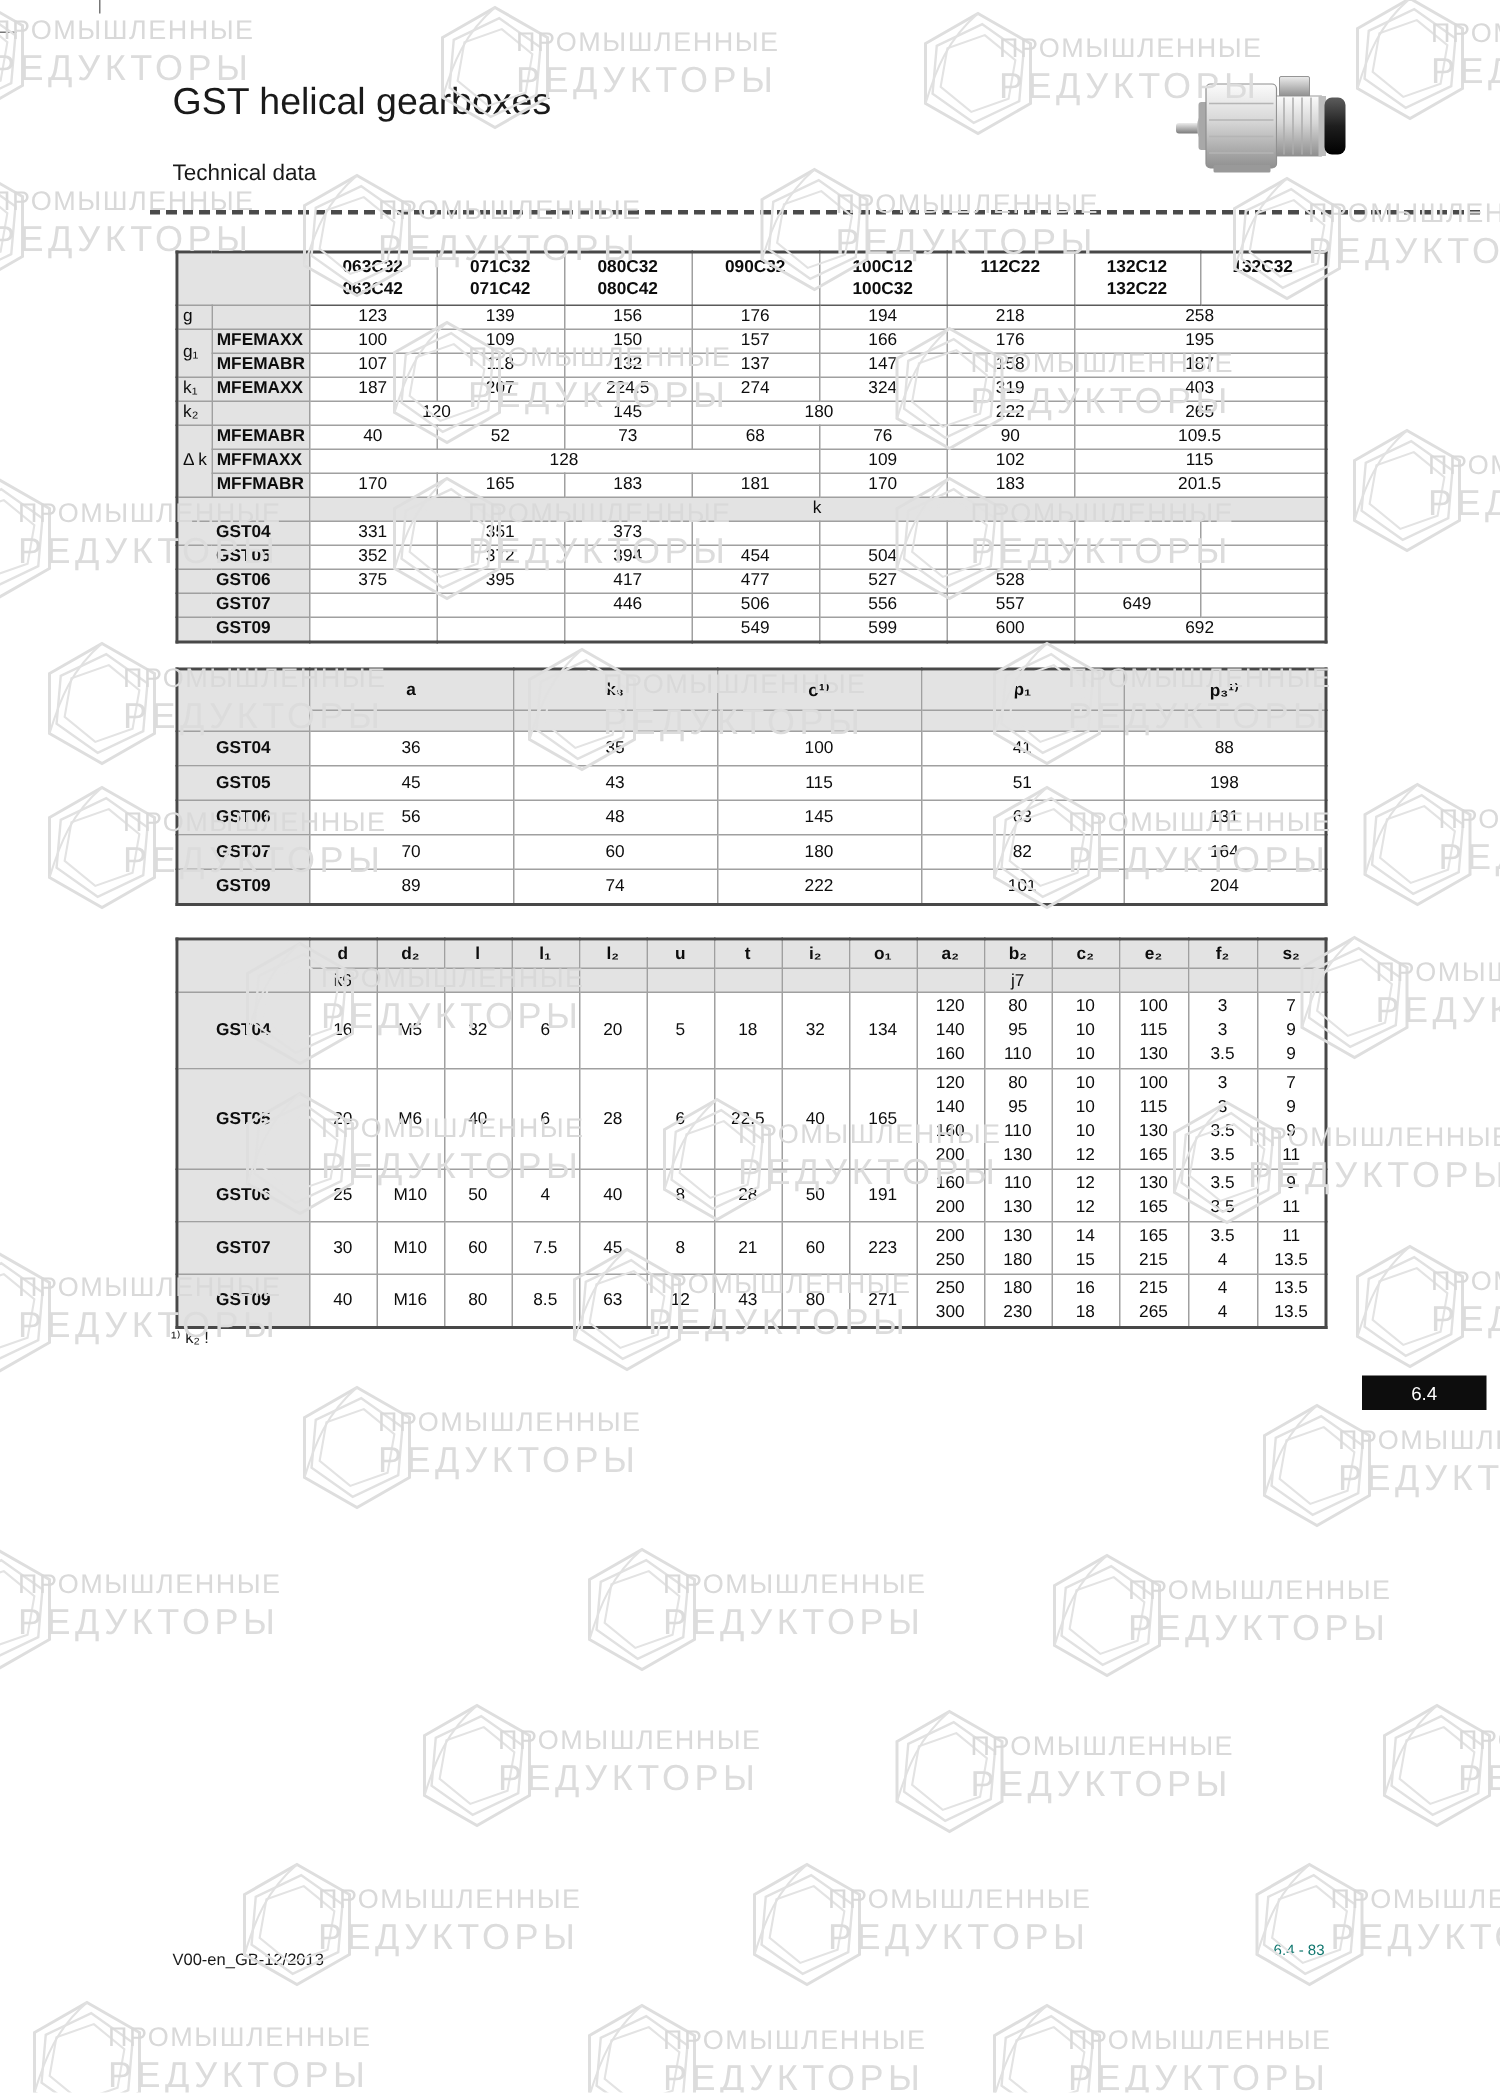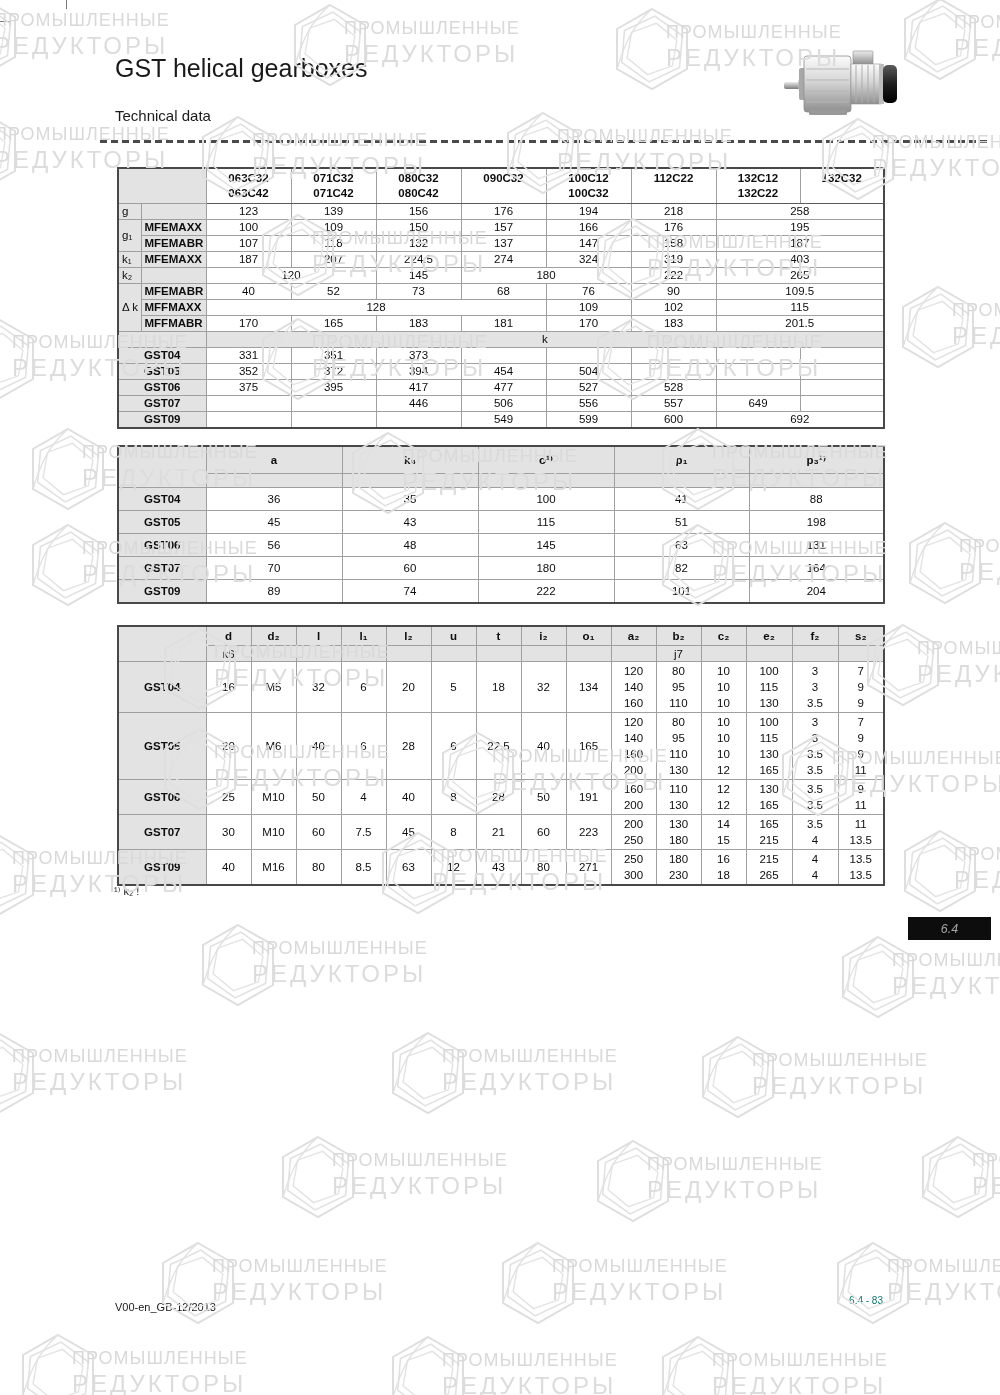--- a/index.html
+++ b/index.html
@@ -42,22 +42,22 @@
   #t2 td.sp{height:13px;}
   #t2 td{height:22px;}
   #t2 .gst{font-weight:bold;}
   #t3{top:625px;}
   #t3 th{height:18px;font-weight:bold;}
   #t3 td.sp{height:13px;}
   #t3 td{padding:1px 1px;}
   #t3 .gst{font-weight:bold;height:30px;}
   #t3 .ln{height:16px;line-height:16px;}
   .footnote{position:absolute;left:114px;top:885px;font-size:11px;color:#1a1a1a;}
-  .badge{position:absolute;left:908px;top:917px;width:83px;height:23px;background:#0d0d0d;color:#a3a3a3;
-         display:flex;align-items:center;justify-content:center;font-size:12.5px;font-style:italic;}
+  .badge{position:absolute;left:908px;top:917px;width:83px;height:23px;background:#0d0d0d;color:#ffffff;
+         display:flex;align-items:center;justify-content:center;font-size:12.5px;}
   .footer-left{position:absolute;left:115px;top:1301px;font-size:11px;color:#1a1a1a;}
   .footer-right{position:absolute;right:117px;top:1295px;font-size:10px;color:#0f766e;}
 </style>
 </head>
 <body>
 
 <div id="content">
   <div class="mark-v"></div>
   <div class="mark-h"></div>
 

